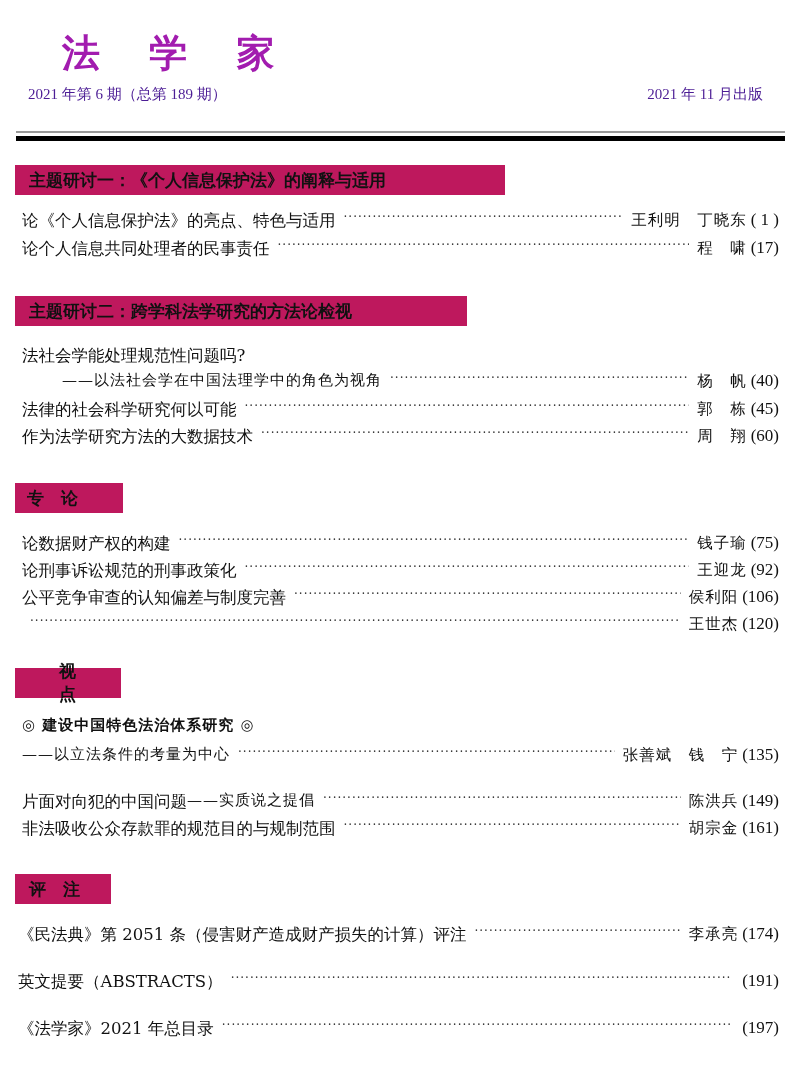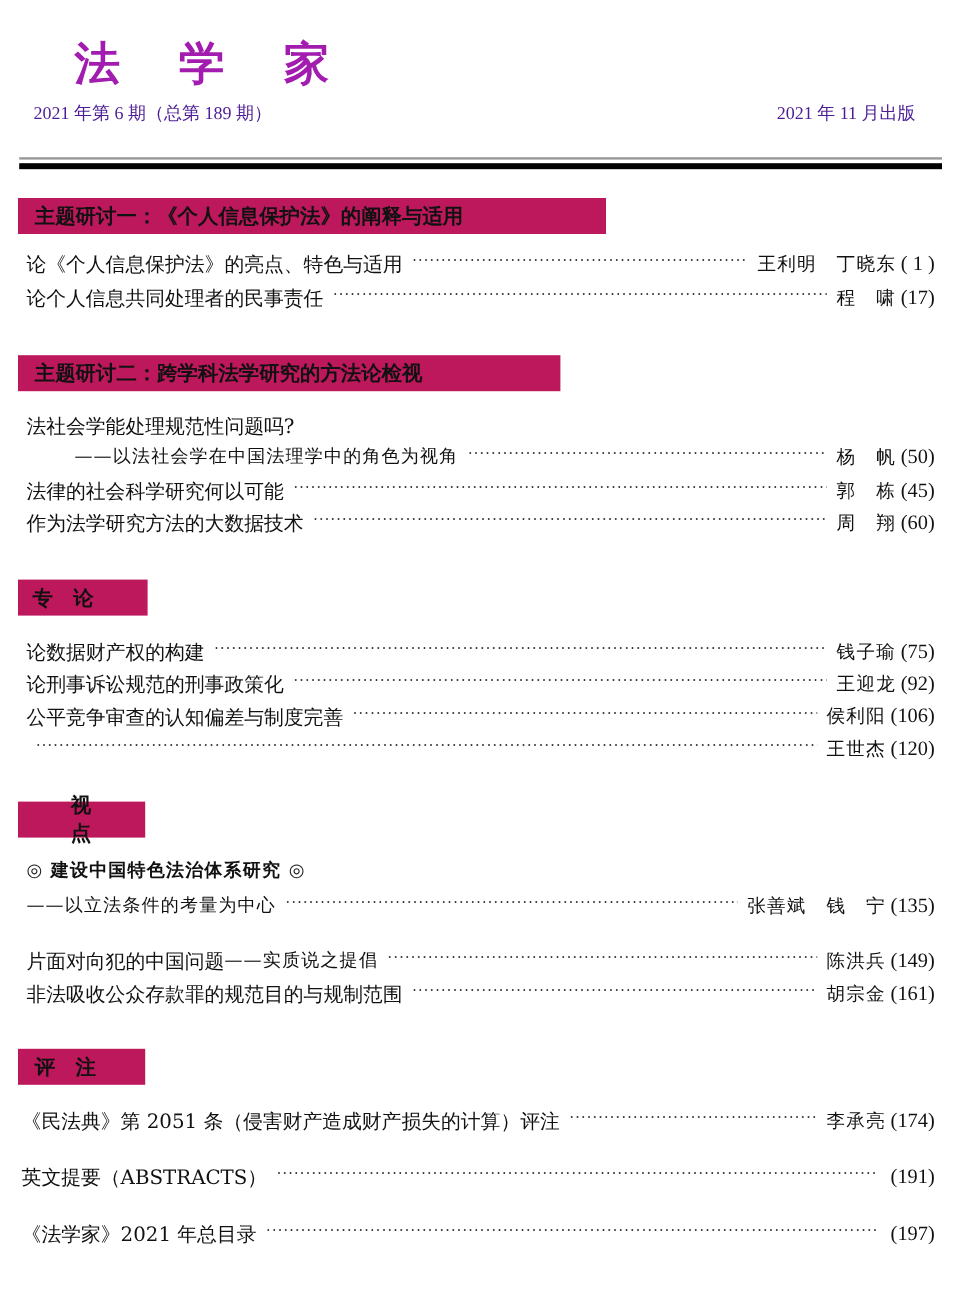--- a/index.html
+++ b/index.html
@@ -75,21 +75,21 @@
   <span class="author">程　啸</span>
   <span class="page">(17)</span>
 </div>
 
 <div class="section-head" style="top:296px;width:452px;">主题研讨二：跨学科法学研究的方法论检视</div>
 <div class="plain" style="top:345px;">法社会学能处理规范性问题吗?</div>
 <div class="entry" style="top:371px;left:62px;">
   <span class="subtitle">——以法社会学在中国法理学中的角色为视角</span>
   <span class="leader"></span>
   <span class="author">杨　帆</span>
-  <span class="page">(50)</span>
+  <span class="page">(40)</span>
 </div>
 <div class="entry" style="top:399px;">
   <span class="title">法律的社会科学研究何以可能</span>
   <span class="leader"></span>
   <span class="author">郭　栋</span>
   <span class="page">(45)</span>
 </div>
 <div class="entry" style="top:426px;">
   <span class="title">作为法学研究方法的大数据技术</span>
   <span class="leader"></span>
@@ -137,21 +137,21 @@
   <span class="author">陈洪兵</span>
   <span class="page">(149)</span>
 </div>
 <div class="entry" style="top:818px;">
   <span class="title">非法吸收公众存款罪的规范目的与规制范围</span>
   <span class="leader"></span>
   <span class="author">胡宗金</span>
   <span class="page">(161)</span>
 </div>
 
-<div class="section-head" style="top:874px;width:106px;">评　注</div>
+<div class="section-head" style="top:874px;width:96px;">评　注</div>
 <div class="entry" style="top:924px;left:18px;">
   <span class="title">《民法典》第 2051 条（侵害财产造成财产损失的计算）评注</span>
   <span class="leader"></span>
   <span class="author">李承亮</span>
   <span class="page">(174)</span>
 </div>
 
 <div class="entry" style="top:971px;left:18px;">
   <span class="title">英文提要（ABSTRACTS）</span>
   <span class="leader"></span>

